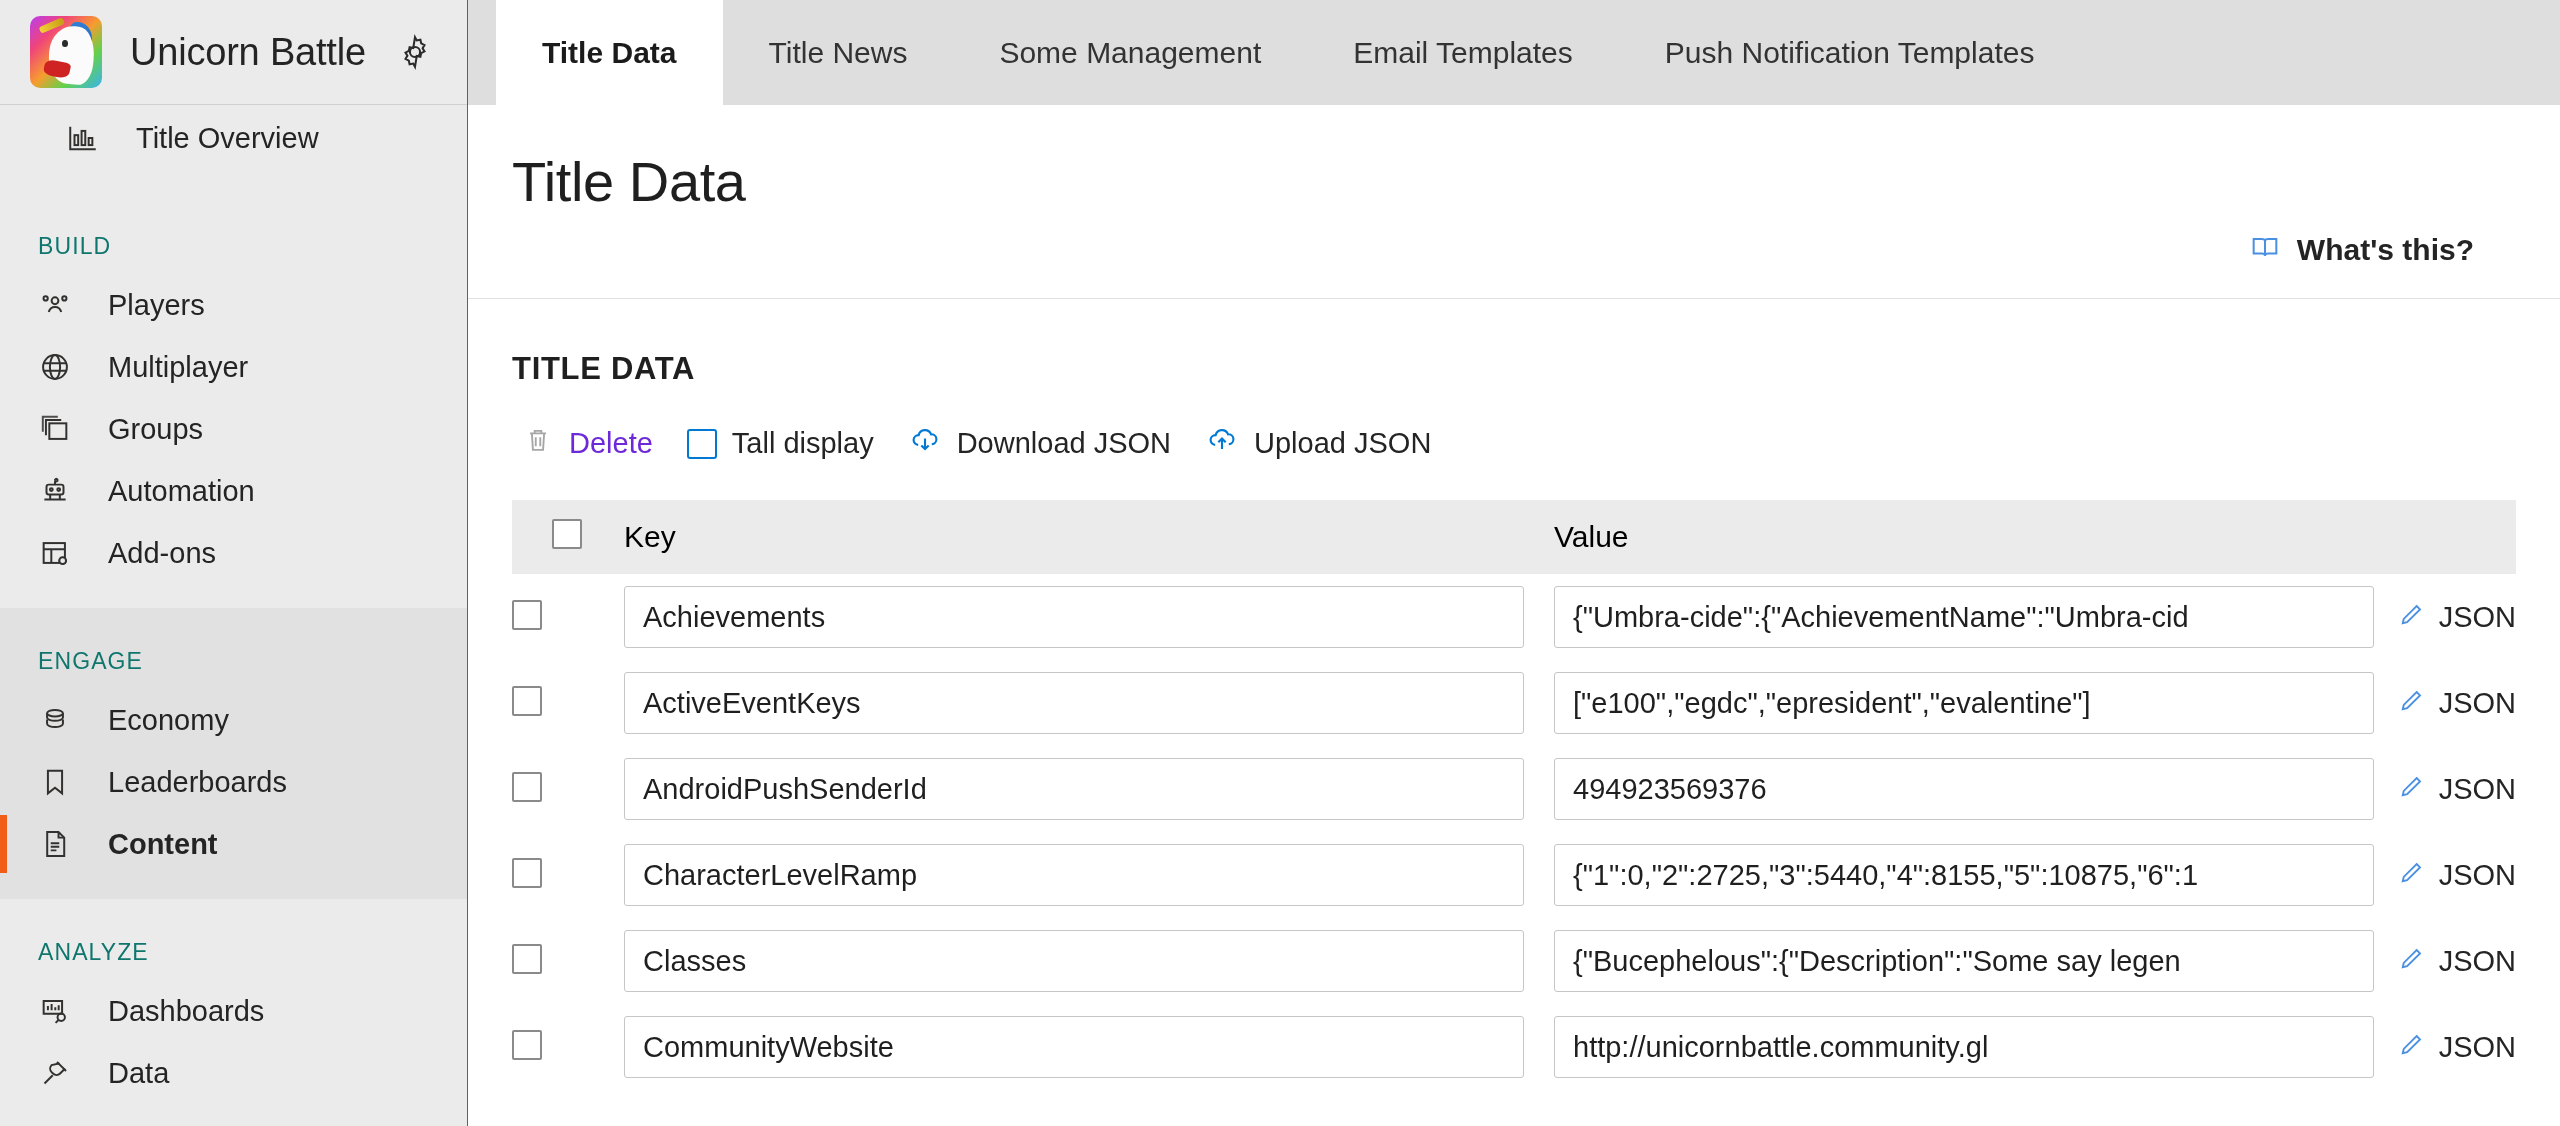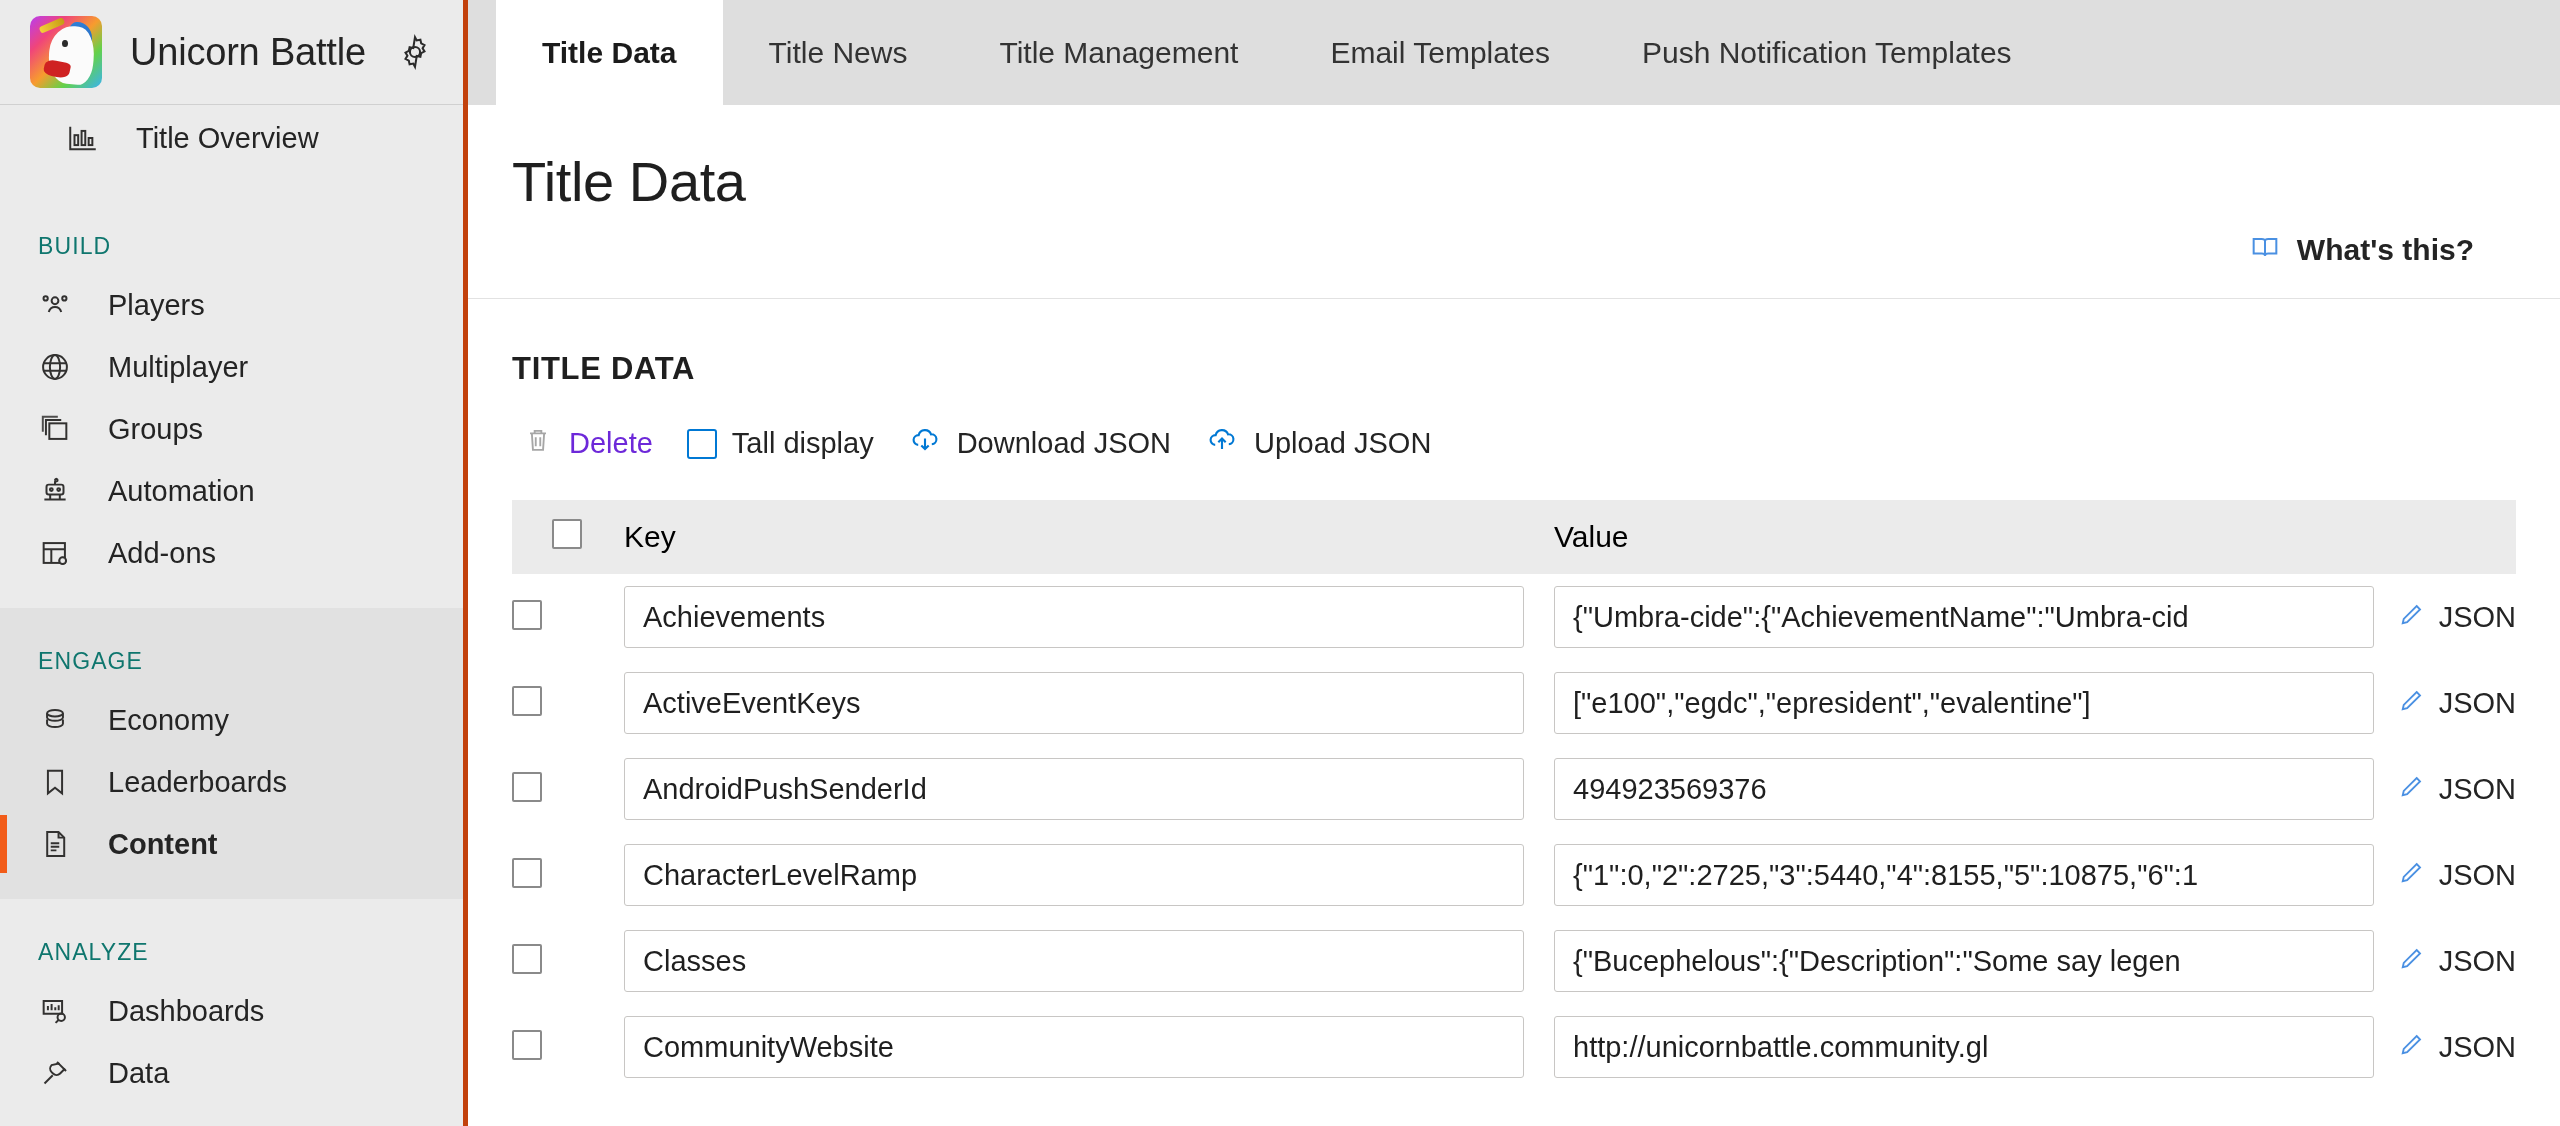--- a/index.html
+++ b/index.html
@@ -14,21 +14,21 @@
   .app { display: flex; width: 2560px; height: 1126px; }
 
   
   .sidebar {
     width: 468px;
     min-width: 468px;
     height: 1126px;
     background: #ebebeb;
     display: flex;
     flex-direction: column;
-    border-right: 5px solid #c2410c;
+    border-right: 1px solid #c2410c;
     position: relative;
   }
   .brand {
     height: 105px;
     min-height: 105px;
     display: flex;
     align-items: center;
     padding: 0 0 0 30px;
     border-bottom: 1px solid #d0d0d0;
     background: #ebebeb;
@@ -462,21 +462,21 @@
       </div>
     </div>
 
   </aside>
 
   <section class="main">
 
     <nav class="tabbar">
       <div class="tab active">Title Data</div>
       <div class="tab">Title News</div>
-      <div class="tab">Title Management</div>
+      <div class="tab">Some Management</div>
       <div class="tab">Email Templates</div>
       <div class="tab">Push Notification Templates</div>
     </nav>
 
     <div class="page-head">
       <h1 class="page-title">Title Data</h1>
       <div class="whats-this-row">
         <div class="whats-this">
           <span>
             <svg width="32" height="32" viewBox="0 0 24 24" fill="none" stroke="#4a90e2" stroke-width="1.5">

